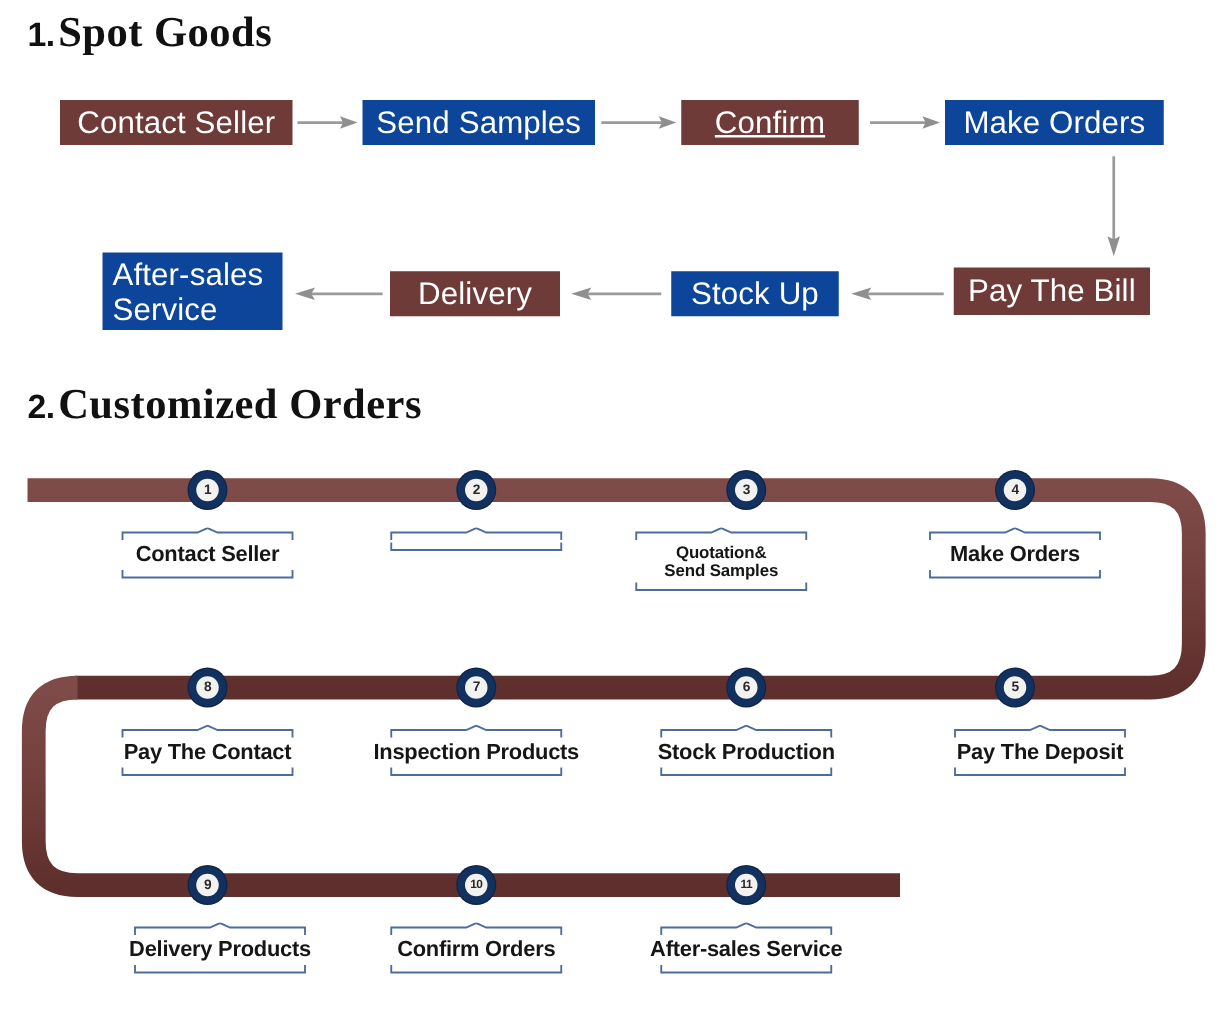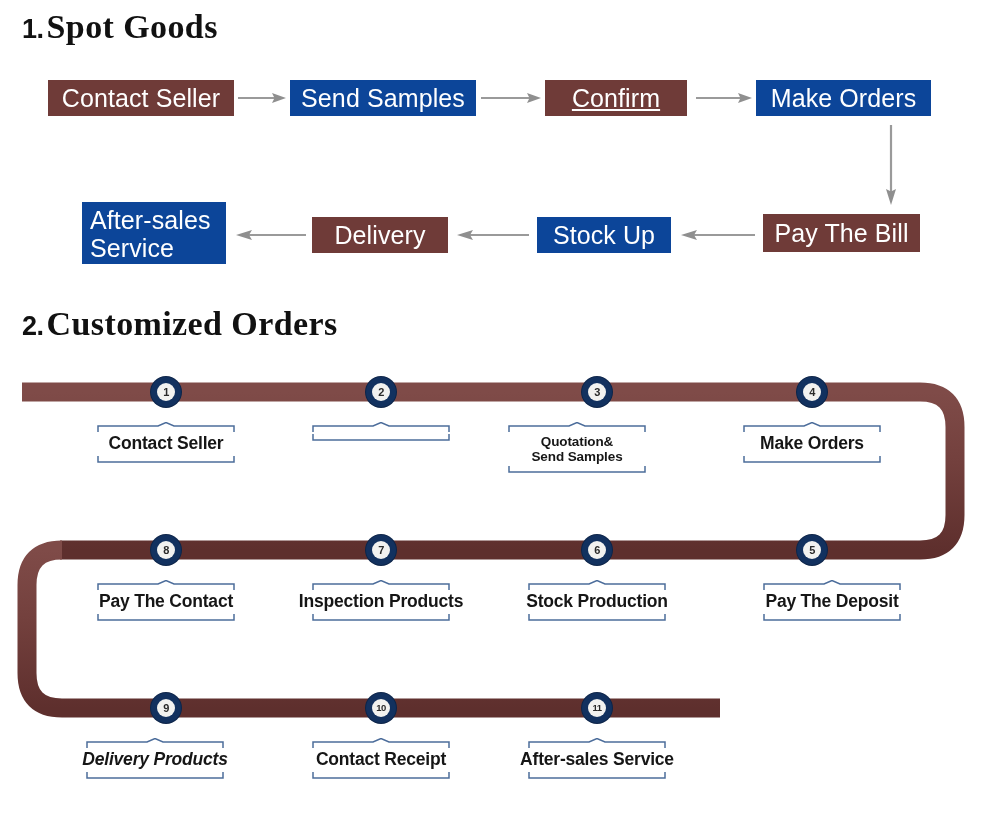--- a/index.html
+++ b/index.html
@@ -363,21 +363,21 @@
     <div class="bracket-bottom">
       <svg width="140" height="11" viewBox="0 0 140 11">
           <path d="M2 1 L2 7 L138 7 L138 1" fill="none" stroke="#4c6d9b" stroke-width="1.5"></path>
         </svg>
     </div>
   </div>
 
   <div class="marker" style="left:151px; top:693px;">
     <span class="inner">9</span>
   </div>
-  <div class="node-label" style="left:70px; top:738px;font-style:italic;">
+  <div class="node-label" style="left:91px; top:738px;">
     <div class="bracket-top">
       <svg width="140" height="11" viewBox="0 0 140 11">
           <path d="M2 10 L2 4 L62 4 L70 0.5 L78 4 L138 4 L138 10" fill="none" stroke="#4c6d9b" stroke-width="1.5"></path>
         </svg>
     </div>
     <div class="node-text big">Delivery Products</div>
     <div class="bracket-bottom">
       <svg width="140" height="11" viewBox="0 0 140 11">
           <path d="M2 1 L2 7 L138 7 L138 1" fill="none" stroke="#4c6d9b" stroke-width="1.5"></path>
         </svg>
@@ -386,21 +386,21 @@
 
   <div class="marker" style="left:366px; top:693px;">
     <span class="inner wide">10</span>
   </div>
   <div class="node-label" style="left:296px; top:738px;">
     <div class="bracket-top">
       <svg width="140" height="11" viewBox="0 0 140 11">
           <path d="M2 10 L2 4 L62 4 L70 0.5 L78 4 L138 4 L138 10" fill="none" stroke="#4c6d9b" stroke-width="1.5"></path>
         </svg>
     </div>
-    <div class="node-text big">Contact Receipt</div>
+    <div class="node-text big">Confirm Orders</div>
     <div class="bracket-bottom">
       <svg width="140" height="11" viewBox="0 0 140 11">
           <path d="M2 1 L2 7 L138 7 L138 1" fill="none" stroke="#4c6d9b" stroke-width="1.5"></path>
         </svg>
     </div>
   </div>
 
   <div class="marker" style="left:582px; top:693px;">
     <span class="inner wide">11</span>
   </div>

